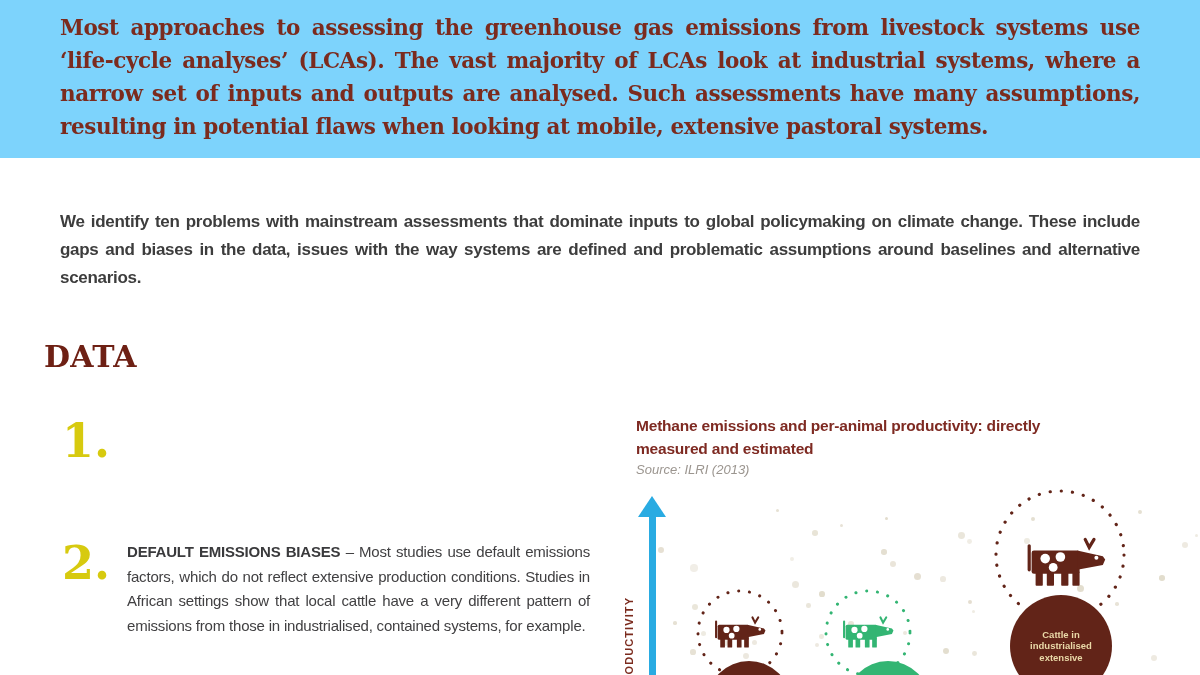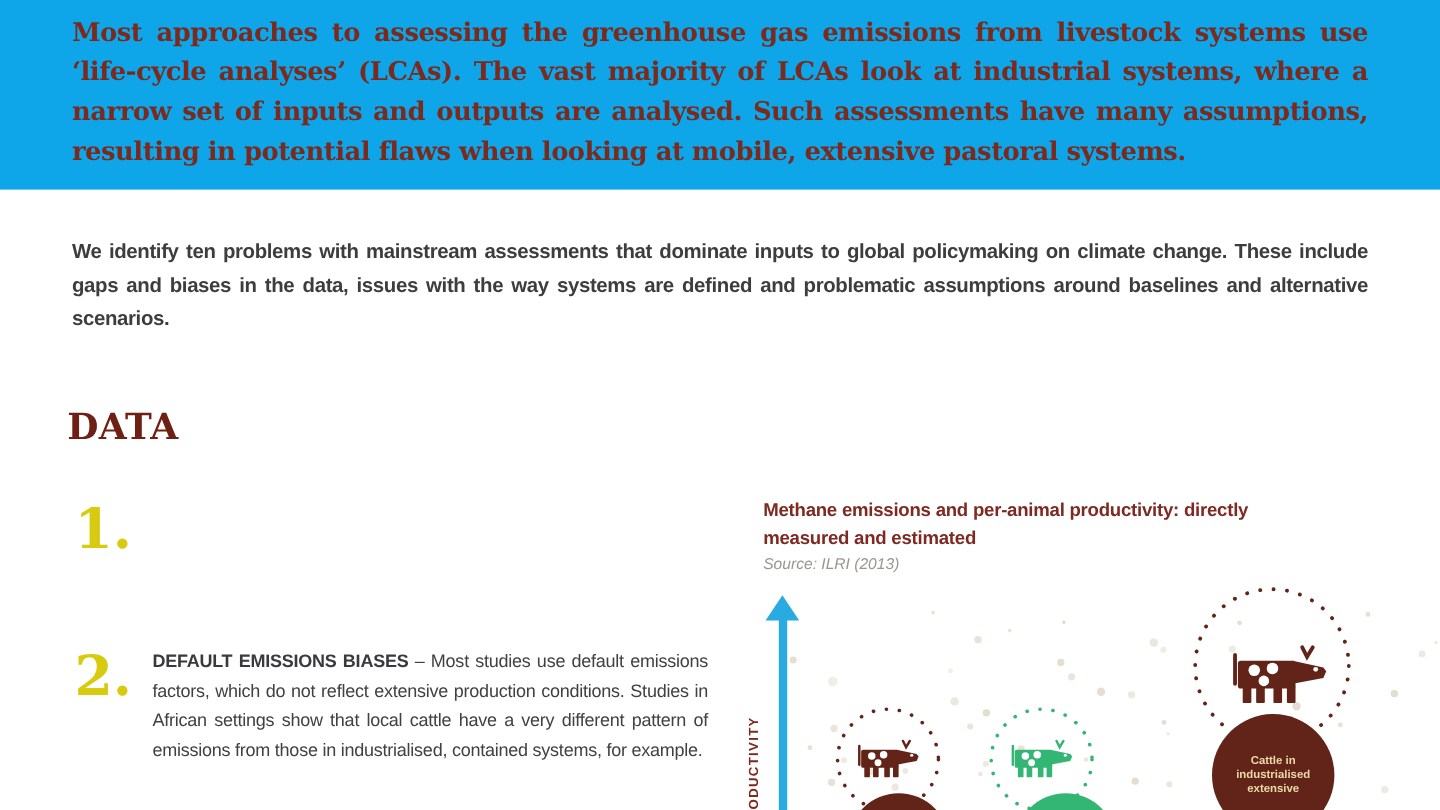--- a/index.html
+++ b/index.html
@@ -4,24 +4,24 @@
 <style>
   html,body{margin:0;padding:0;}
   body{
     width:1200px;height:675px;overflow:hidden;position:relative;background:#ffffff;
     font-family:"Liberation Sans",sans-serif;
   }
   
   .banner{position:absolute;left:0;top:0;width:1200px;height:158px;background:#d7ca0f;box-sizing:border-box;padding:11px 60px 0 60px;}
   .banner p{margin:0;font-family:"DejaVu Serif",serif;font-weight:700;font-size:21.5px;line-height:33px;color:#7b2b1e;text-align:justify;letter-spacing:-0.4px;}
   
-  .intro{position:absolute;left:60px;top:196px;width:1080px;}
+  .intro{position:absolute;left:60px;top:208px;width:1080px;}
   .intro p{margin:0;font-size:17px;line-height:28px;font-weight:700;color:#3d3d3d;text-align:justify;letter-spacing:-0.3px;}
   
-  .section-title{position:absolute;left:56px;top:340px;margin:0;font-family:"DejaVu Serif",serif;font-size:30px;line-height:34px;font-weight:700;color:#6e2014;letter-spacing:0.3px;}
+  .section-title{position:absolute;left:44px;top:340px;margin:0;font-family:"DejaVu Serif",serif;font-size:30px;line-height:34px;font-weight:700;color:#6e2014;letter-spacing:0.3px;}
   
   .item{position:absolute;left:60px;width:532px;}
   .item-1{top:418px;}
   .item-2{top:540px;}
   .item .num{position:absolute;left:2px;top:-2px;font-family:"DejaVu Serif",serif;font-size:46px;line-height:50px;font-weight:700;color:#d7ca0f;}
   .item .txt{margin:0 0 0 67px;width:463px;font-size:15px;line-height:24.5px;color:#414042;text-align:justify;letter-spacing:-0.2px;}
   .item .txt strong{font-weight:700;color:#3a3a3c;}
   
   .chart-title{position:absolute;left:636px;top:414px;width:458px;margin:0;font-size:15.5px;line-height:23px;font-weight:700;color:#7e2a22;letter-spacing:-0.2px;}
   .chart-source{position:absolute;left:636px;top:462px;margin:0;font-size:13px;font-style:italic;color:#9b958f;}
@@ -45,21 +45,21 @@
   .g2-cow{left:206px;top:121px;}
   .g2-circle{left:210px;top:169px;width:84px;height:84px;}
   
   .g3-ring{left:357px;top:-4px;}
   .g3-cow{left:390px;top:41px;}
   .g3-circle{left:374px;top:103px;width:102px;height:102px;}
 </style>
 </head>
 <body>
 
-<header class="banner" style="background-color: #0ea5e9;">
+<header class="banner" style="background-color: #7dd3fc;">
   <p style="color: rgb(123, 43, 30);">Most approaches to assessing the greenhouse gas emissions from livestock systems use ‘life-cycle analyses’ (LCAs). The vast majority of LCAs look at industrial systems, where a narrow set of inputs and outputs are analysed. Such assessments have many assumptions, resulting in potential flaws when looking at mobile, extensive pastoral systems.</p>
 </header>
 
 <section class="intro">
   <p>We identify ten problems with mainstream assessments that dominate inputs to global policymaking on climate change. These include gaps and biases in the data, issues with the way systems are defined and problematic assumptions around baselines and alternative scenarios.</p>
 </section>
 
 <h2 class="section-title" style="color: rgb(110, 32, 20);">DATA</h2>
 
 <div class="item item-1">

